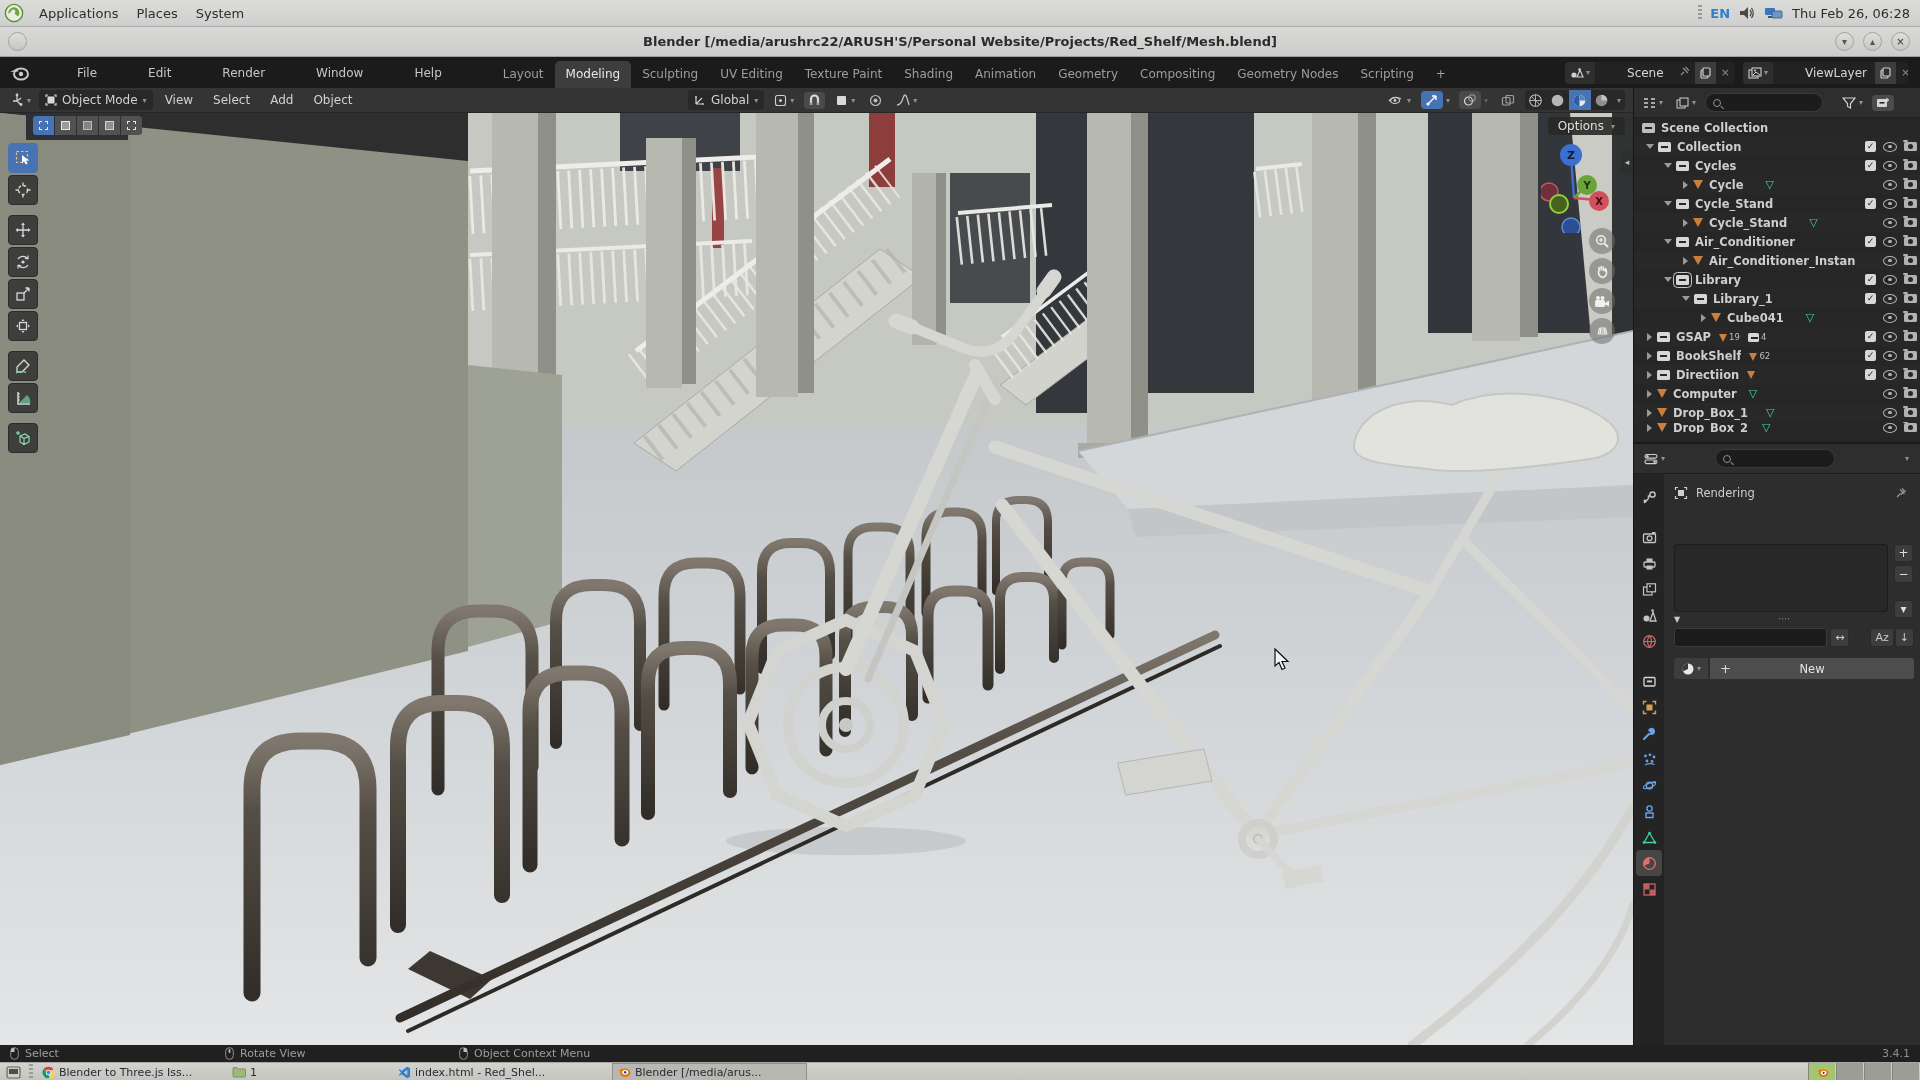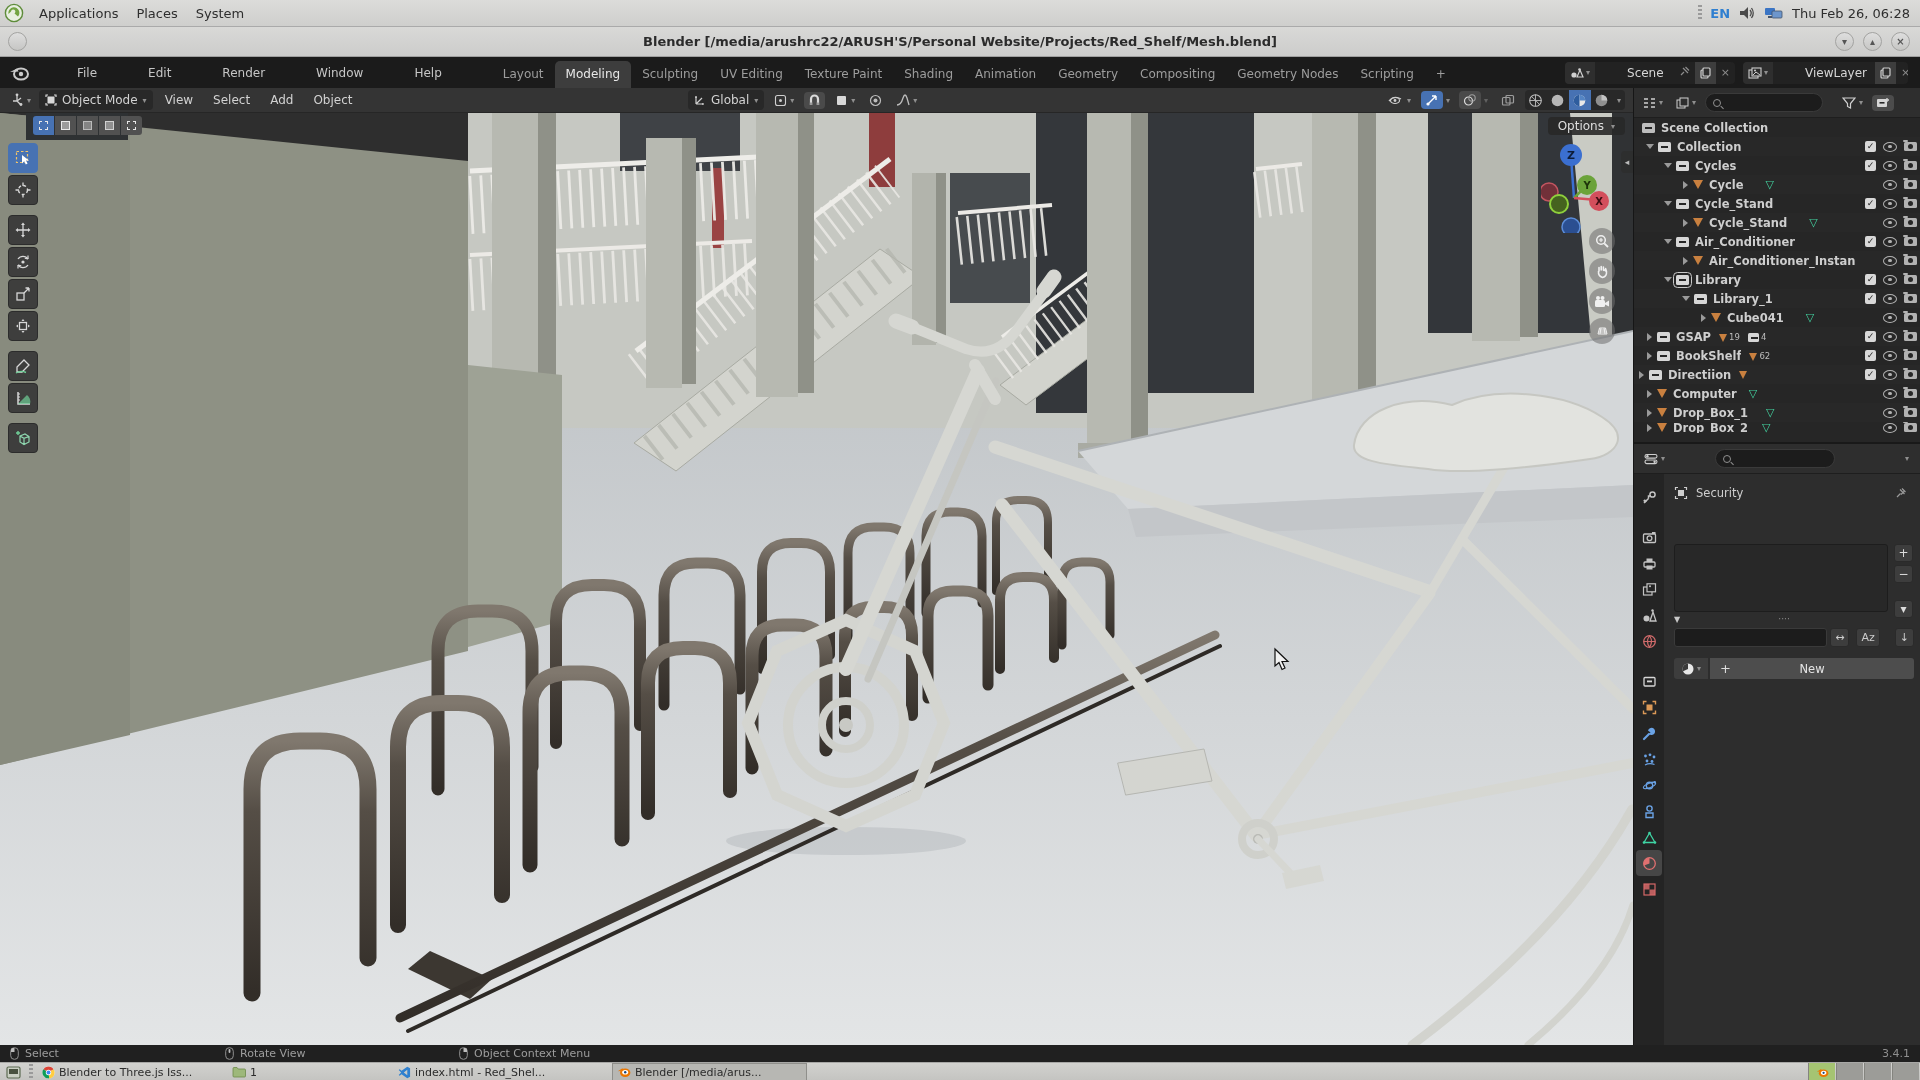--- a/index.html
+++ b/index.html
@@ -819,21 +819,21 @@
           <span class="badge">
               <span class="i-mesh"></span>
               <span>62</span>
             </span>
           <span class="o-right">
               <span class="i-check">✓</span>
               <span class="i-eye"></span>
               <span class="i-cam"></span>
             </span>
         </div>
-        <div class="orow" style="padding-left:0">
+        <div class="orow" style="padding-left:8px">
           <span class="disc-r"></span>
           <span class="i-colbox"></span>
           <span class="olabel">Directiion</span>
           <span class="badge">
               <span class="i-mesh"></span>
             </span>
           <span class="o-right">
               <span class="i-check">✓</span>
               <span class="i-eye"></span>
               <span class="i-cam"></span>
@@ -994,40 +994,40 @@
             </svg>
         </div>
       </div>
 
       <div class="pcontent">
         <div class="crumb">
           <svg width="14" height="14" viewBox="0 0 14 14">
               <rect x="4" y="4" width="6" height="6" fill="#cfcfcf"></rect>
               <path d="M1.5 4 V1.5 H4 M10 1.5 H12.5 V4 M12.5 10 V12.5 H10 M4 12.5 H1.5 V10" stroke="#cfcfcf" stroke-width="1.2" fill="none"></path>
             </svg>
-          <span>Security</span>
+          <span>Rendering</span>
           <svg width="12" height="12" viewBox="0 0 12 12" style="margin-left:auto; margin-right:4px">
               <path d="M2 10 L5.5 6.5 M5 2.5 L9.5 7 M7 1.5 L10.5 5 M6 7.5 L9 4.5" stroke="#9a9a9a" stroke-width="1.2" fill="none"></path>
             </svg>
         </div>
         <div class="slotbox"></div>
         <div class="pm-col">
           <div class="pm-btn">+</div>
           <div class="pm-btn">−</div>
           <div class="pm-btn" style="margin-top:14px">▾</div>
         </div>
         <div class="subrow">
           <span style="color:#c8c8c8; font-size:8px">▼</span>
           <span>····</span>
           <span></span>
         </div>
         <div class="namerow">
           <div class="namefield"></div>
           <div class="mini-btn">↔</div>
-          <div style="display:flex; gap:15px; margin-left:4px">
+          <div style="display:flex; gap:1px; margin-left:18px">
             <div class="mini-btn">Az</div>
             <div class="mini-btn">↓</div>
           </div>
         </div>
         <div class="newrow">
           <div class="matprev">
             <svg width="14" height="14" viewBox="0 0 14 14">
                 <circle cx="7" cy="7" r="5.5" fill="#e8e8e8"></circle>
                 <path d="M7 1.5 A5.5 5.5 0 0 0 2 9.3 L7 7 Z" fill="#3a3a3a"></path>
               </svg>

